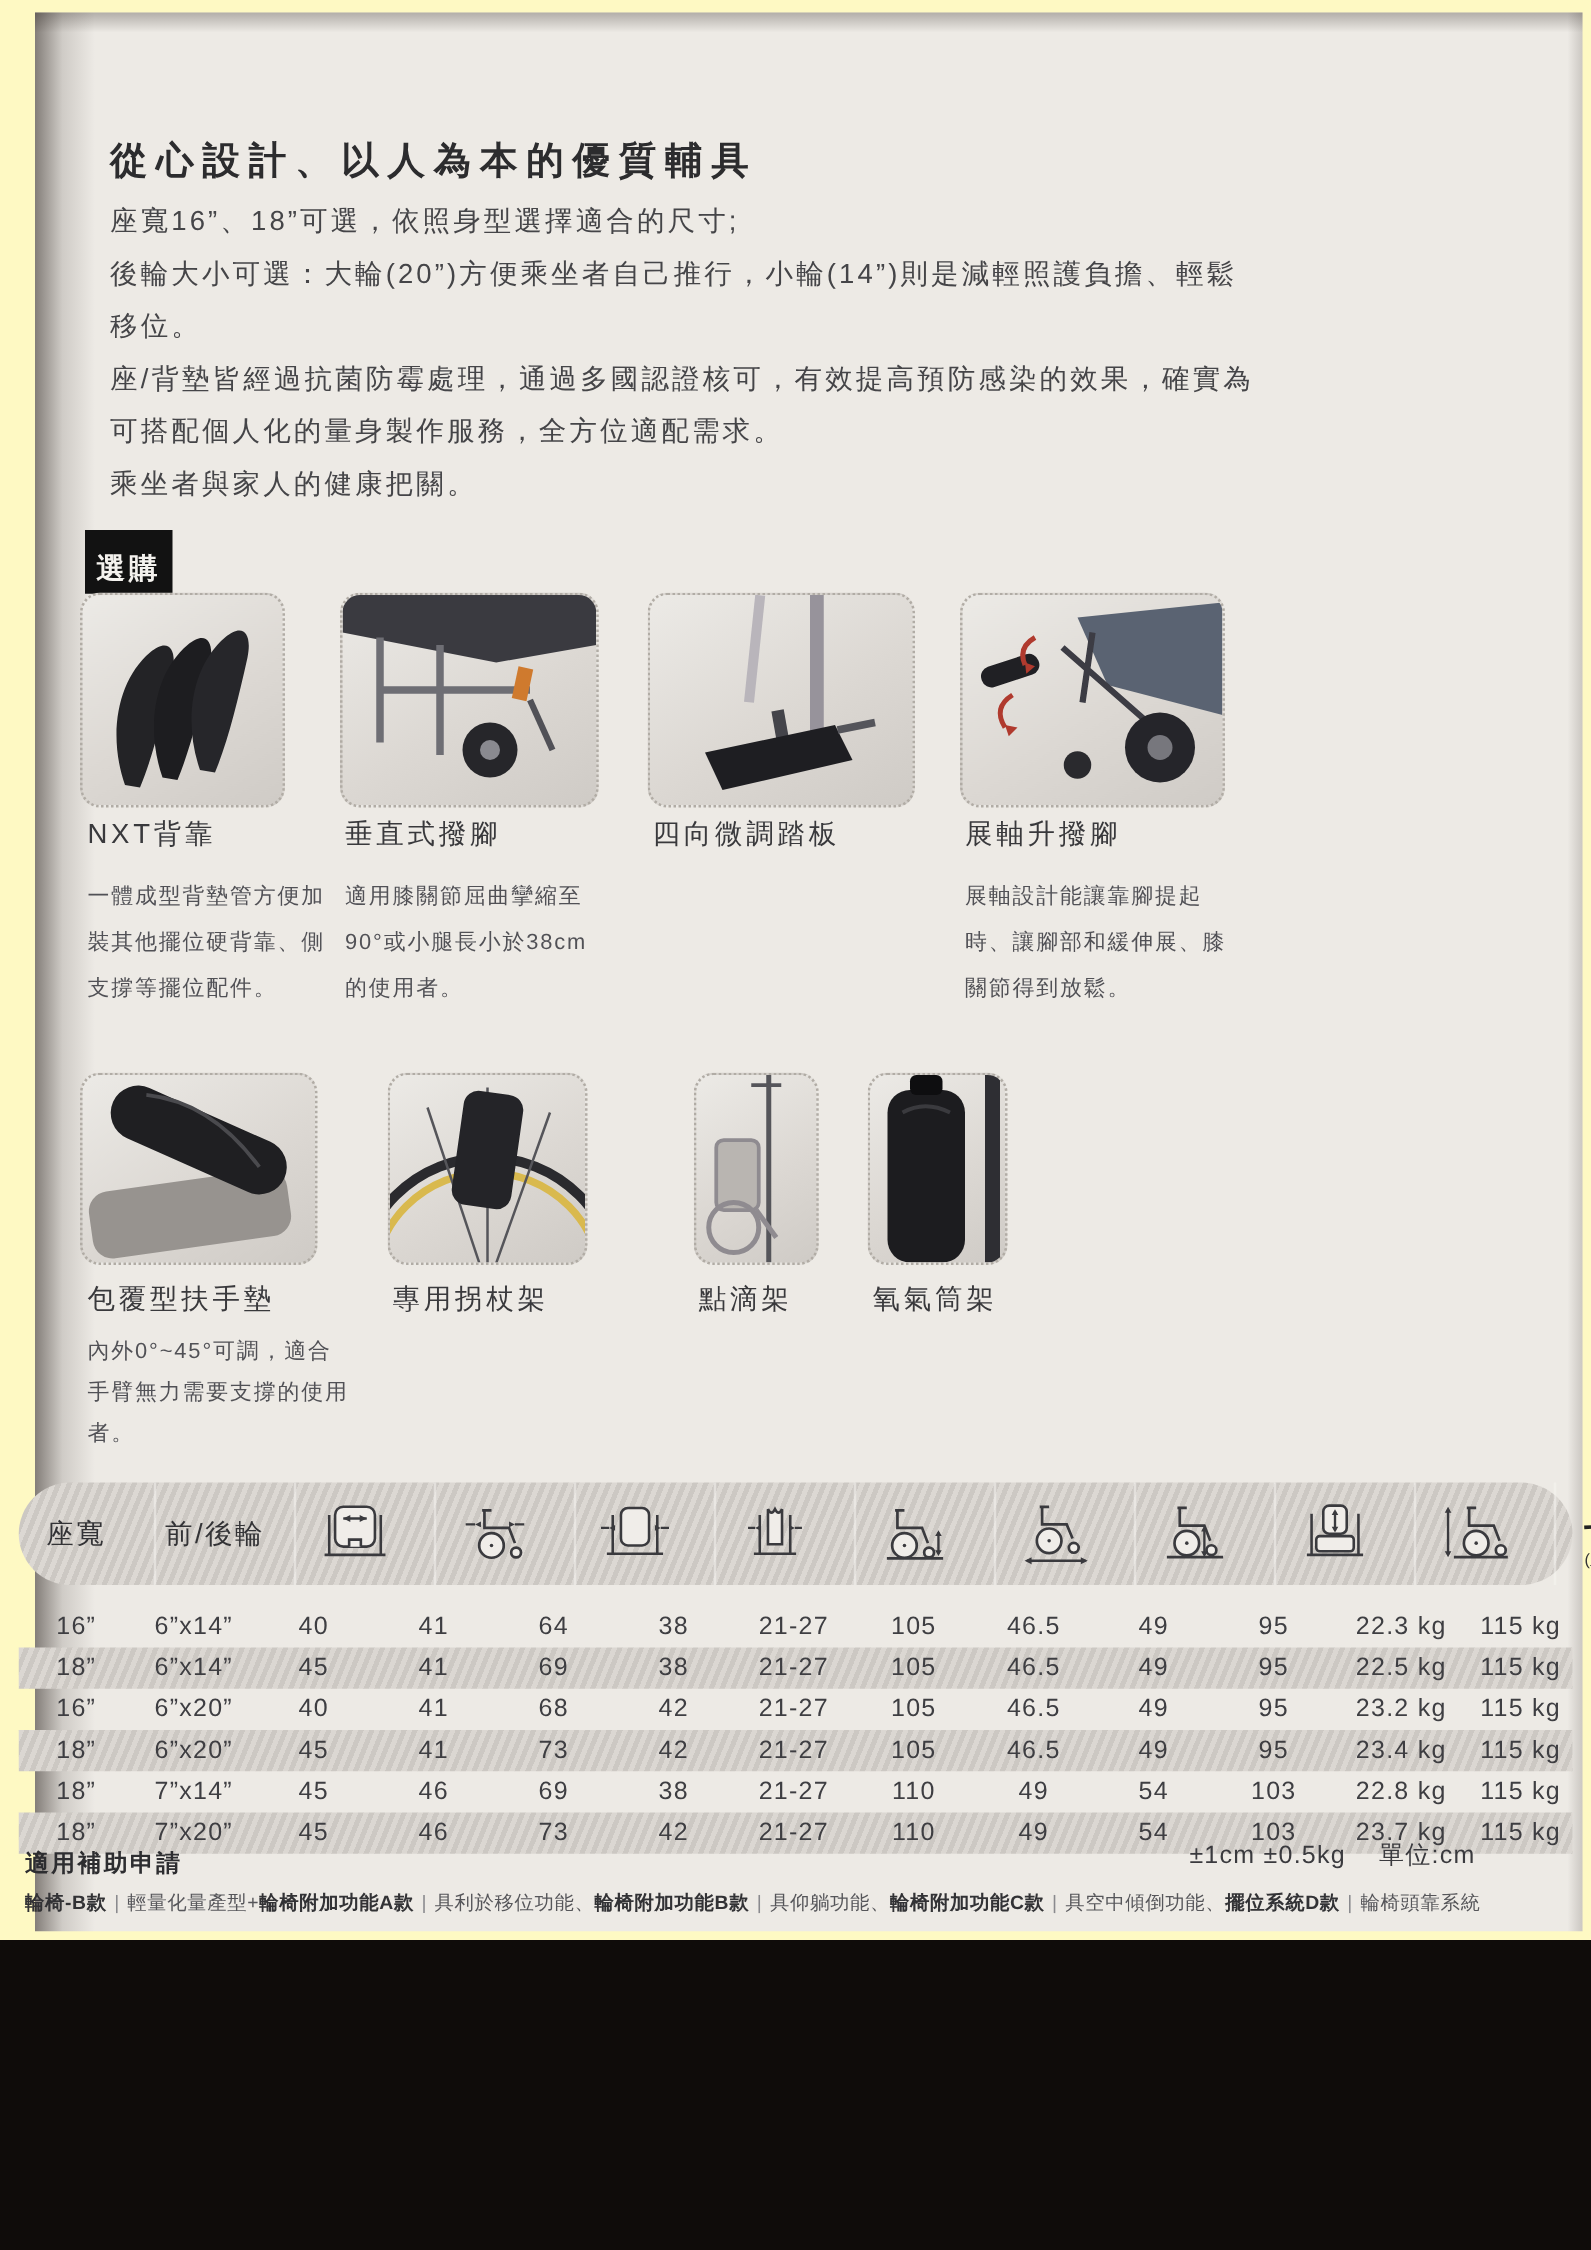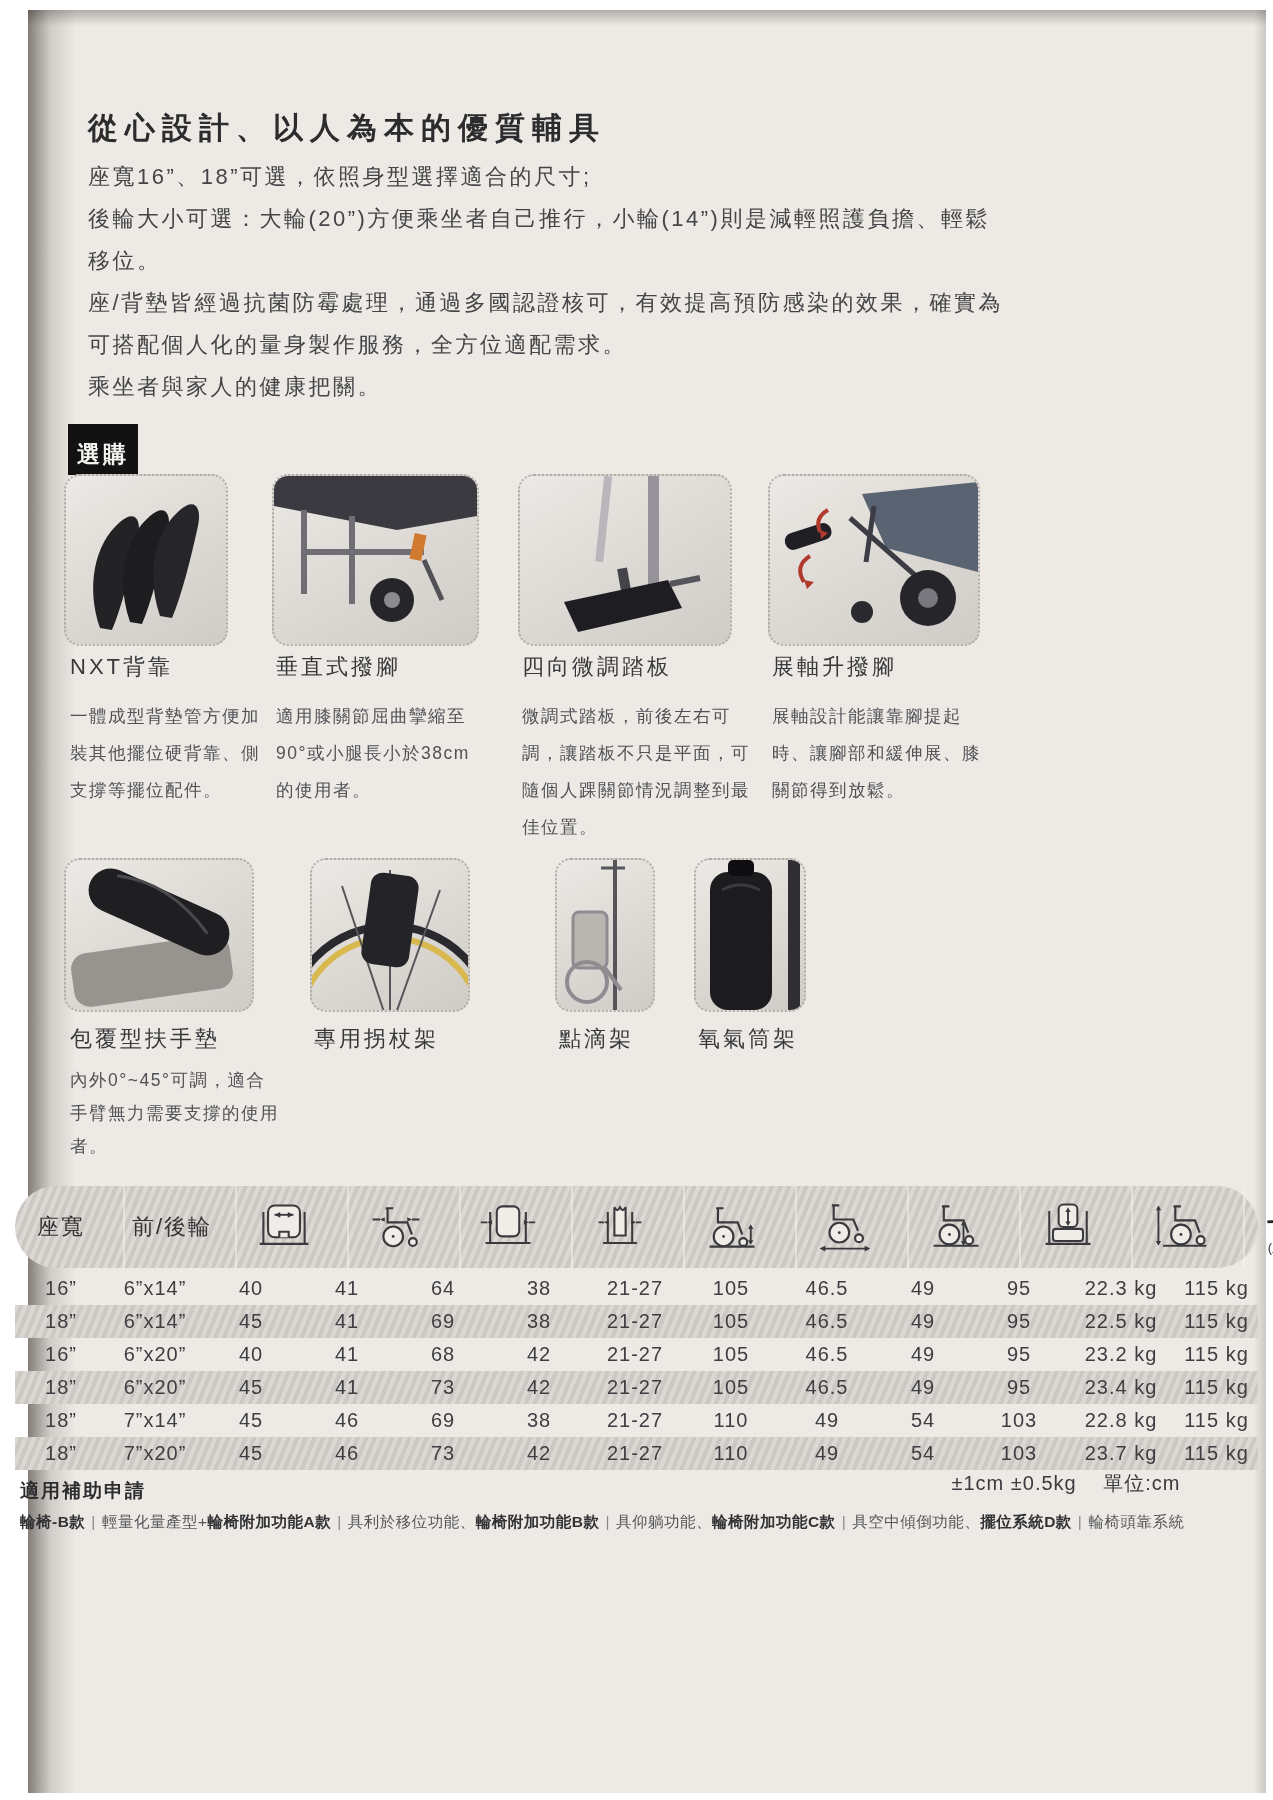--- a/index.html
+++ b/index.html
@@ -1,16 +1,16 @@
 <!DOCTYPE html>
 <html><head>
 <meta charset="utf-8">
 <style>
   html,body{margin:0;padding:0;background:#0f0c0a;}
-  #stage{position:relative;width:1273px;height:1800px;background:#ffffff;overflow:hidden;
+  #stage{position:relative;width:1273px;height:1552px;background:#fef9c3;overflow:hidden;
          font-family:"Liberation Sans","DejaVu Sans",sans-serif;}
   #paper{position:absolute;left:28px;top:10px;right:7px;bottom:7px;background:#edeae5;}
   #paper::before{content:"";position:absolute;inset:0;pointer-events:none;background:
      linear-gradient(to right, rgba(26,18,13,.50), rgba(26,18,13,.14) 22px, rgba(26,18,13,0) 48px),
      linear-gradient(to bottom, rgba(26,18,13,.28), rgba(26,18,13,0) 16px),
      linear-gradient(to left, rgba(26,18,13,.16), rgba(26,18,13,0) 12px);}
   .abs{position:absolute;}
   .page-title{left:88px;top:108px;font-size:30px;font-weight:700;letter-spacing:7px;color:#2c2c2e;white-space:nowrap;}
   .intro{left:88px;top:156px;color:#454548;font-size:22px;letter-spacing:2.5px;}
   .intro .ln{height:42px;line-height:42px;white-space:nowrap;}
@@ -27,21 +27,21 @@
   
   .spec{position:absolute;left:15px;top:1186px;width:1243px;}
   .grid13{display:grid;grid-template-columns:92px 96px 96px 96px 96px 96px 96px 96px 96px 96px 96px 108px 83px;}
   .thead{height:82px;border-radius:42px;align-items:center;
          background:repeating-linear-gradient(112deg,#dcd8d3 0 4px,#ccc8c3 4px 8px);gap:16px;}
   .th{display:flex;align-items:center;justify-content:center;height:100%;border-left:2px solid rgba(246,244,240,.55);}
   .th:first-child{border-left:none;}
   .th.txt{font-size:22px;color:#333336;letter-spacing:2px;font-weight:500;white-space:nowrap;}
   .th.wcol{flex-direction:column;}
   .wnote{font-size:13px;color:#333336;letter-spacing:0;margin-top:-2px;}
-  .rows{margin-top:4px;}
+  .rows{margin-top:17px;}
   .trow{height:33px;align-items:center;}
   .trow.alt{background:repeating-linear-gradient(112deg,#dbd7d2 0 4px,#ccc8c3 4px 8px);}
   .td{text-align:center;font-size:20px;color:#3e3e42;letter-spacing:1px;white-space:nowrap;}
   
   .aid{left:20px;top:1478px;font-size:19px;font-weight:700;color:#2d2d30;letter-spacing:2px;}
   .tol{left:880px;top:1470px;width:372px;text-align:center;font-size:20px;color:#3a3a3e;letter-spacing:1px;white-space:nowrap;}
   .tol .unit{margin-left:20px;}
   .cats{left:20px;top:1512px;font-size:15.5px;color:#56565a;letter-spacing:.5px;white-space:nowrap;}
   .cats .b{font-weight:700;color:#323235;}
   .cats .sep{color:#8a8a8e;margin:0 6px;}
@@ -128,26 +128,20 @@
   <div class="desc" style="left:70px;top:698px;">
     <div class="dl">一體成型背墊管方便加</div>
     <div class="dl">裝其他擺位硬背靠、側</div>
     <div class="dl">支撐等擺位配件。</div>
   </div>
   <div class="desc" style="left:276px;top:698px;">
     <div class="dl">適用膝關節屈曲攣縮至</div>
     <div class="dl">90°或小腿長小於38cm</div>
     <div class="dl">的使用者。</div>
   </div>
-  <div class="desc" style="left:522px;top:698px;">
-    <div class="dl">微調式踏板，前後左右可</div>
-    <div class="dl">調，讓踏板不只是平面，可</div>
-    <div class="dl">隨個人踝關節情況調整到最</div>
-    <div class="dl">佳位置。</div>
-  </div>
   <div class="desc" style="left:772px;top:698px;">
     <div class="dl">展軸設計能讓靠腳提起</div>
     <div class="dl">時、讓腳部和緩伸展、膝</div>
     <div class="dl">關節得到放鬆。</div>
   </div>
 
   <div class="card" style="left:64px;top:858px;">
     <div class="photo" style="width:186px;height:150px;">
       <svg viewBox="0 0 186 150">
         <rect x="6" y="84" width="160" height="54" rx="16" fill="#97938f" transform="rotate(-8 86 111)"></rect>

